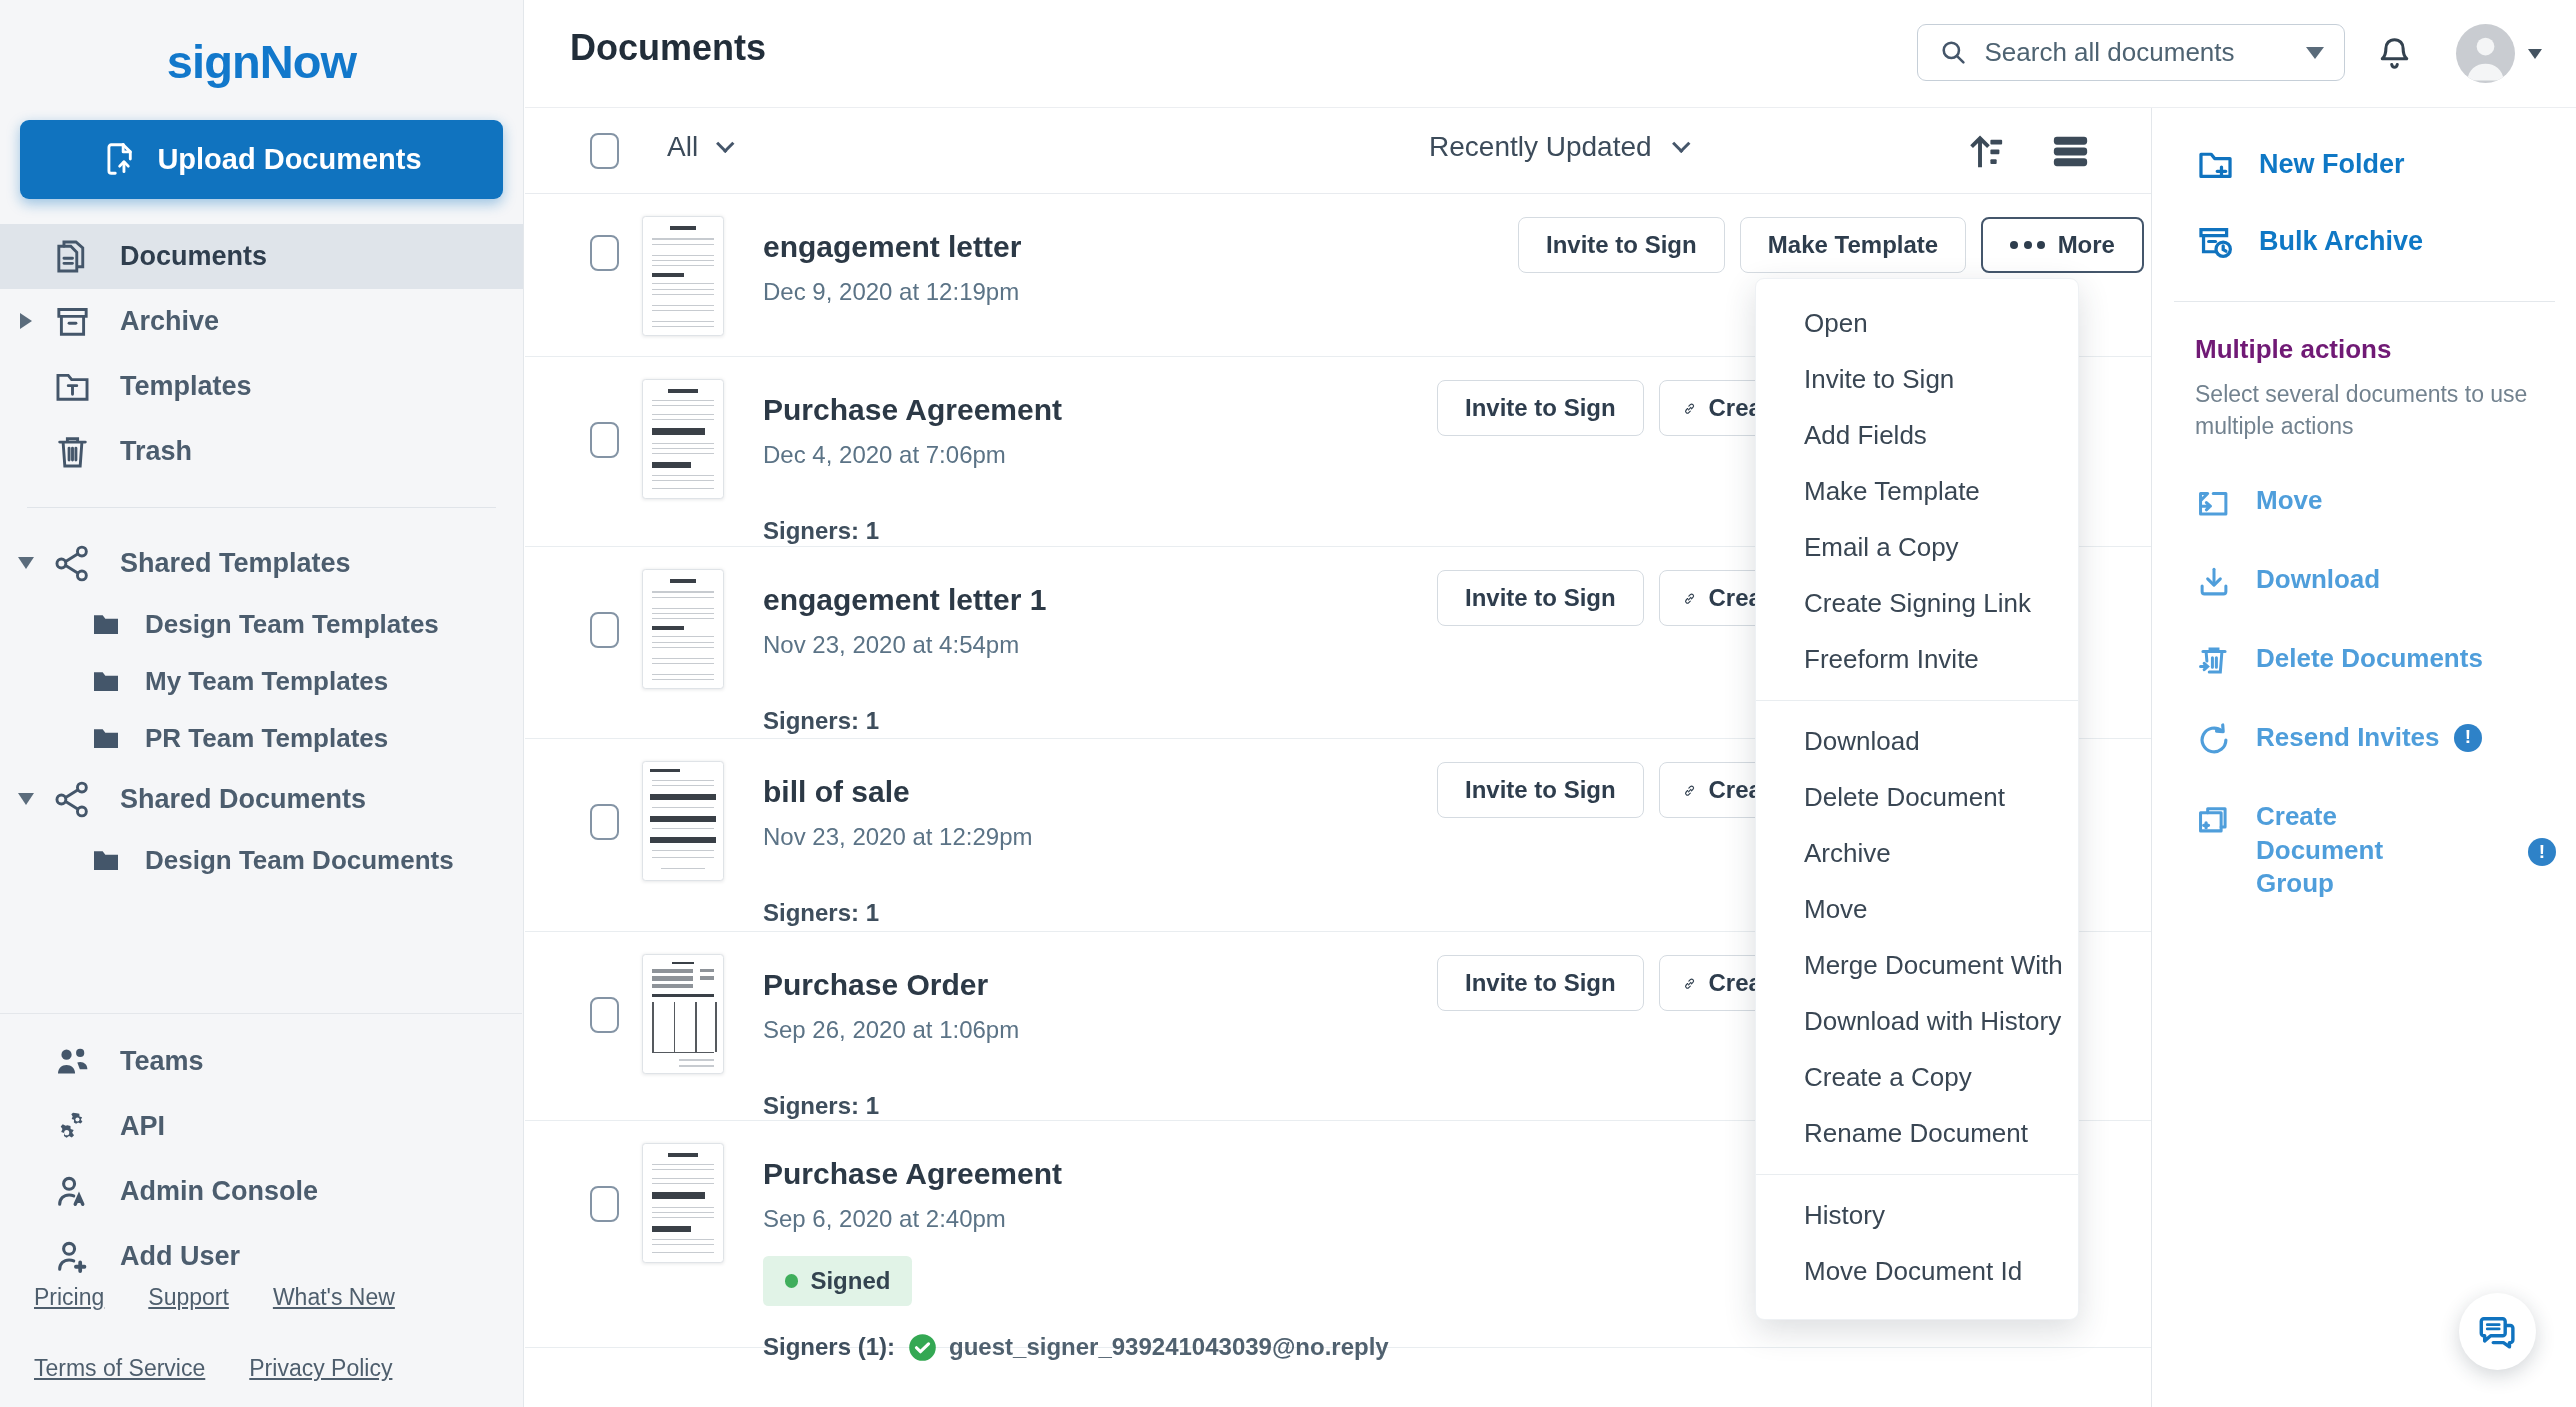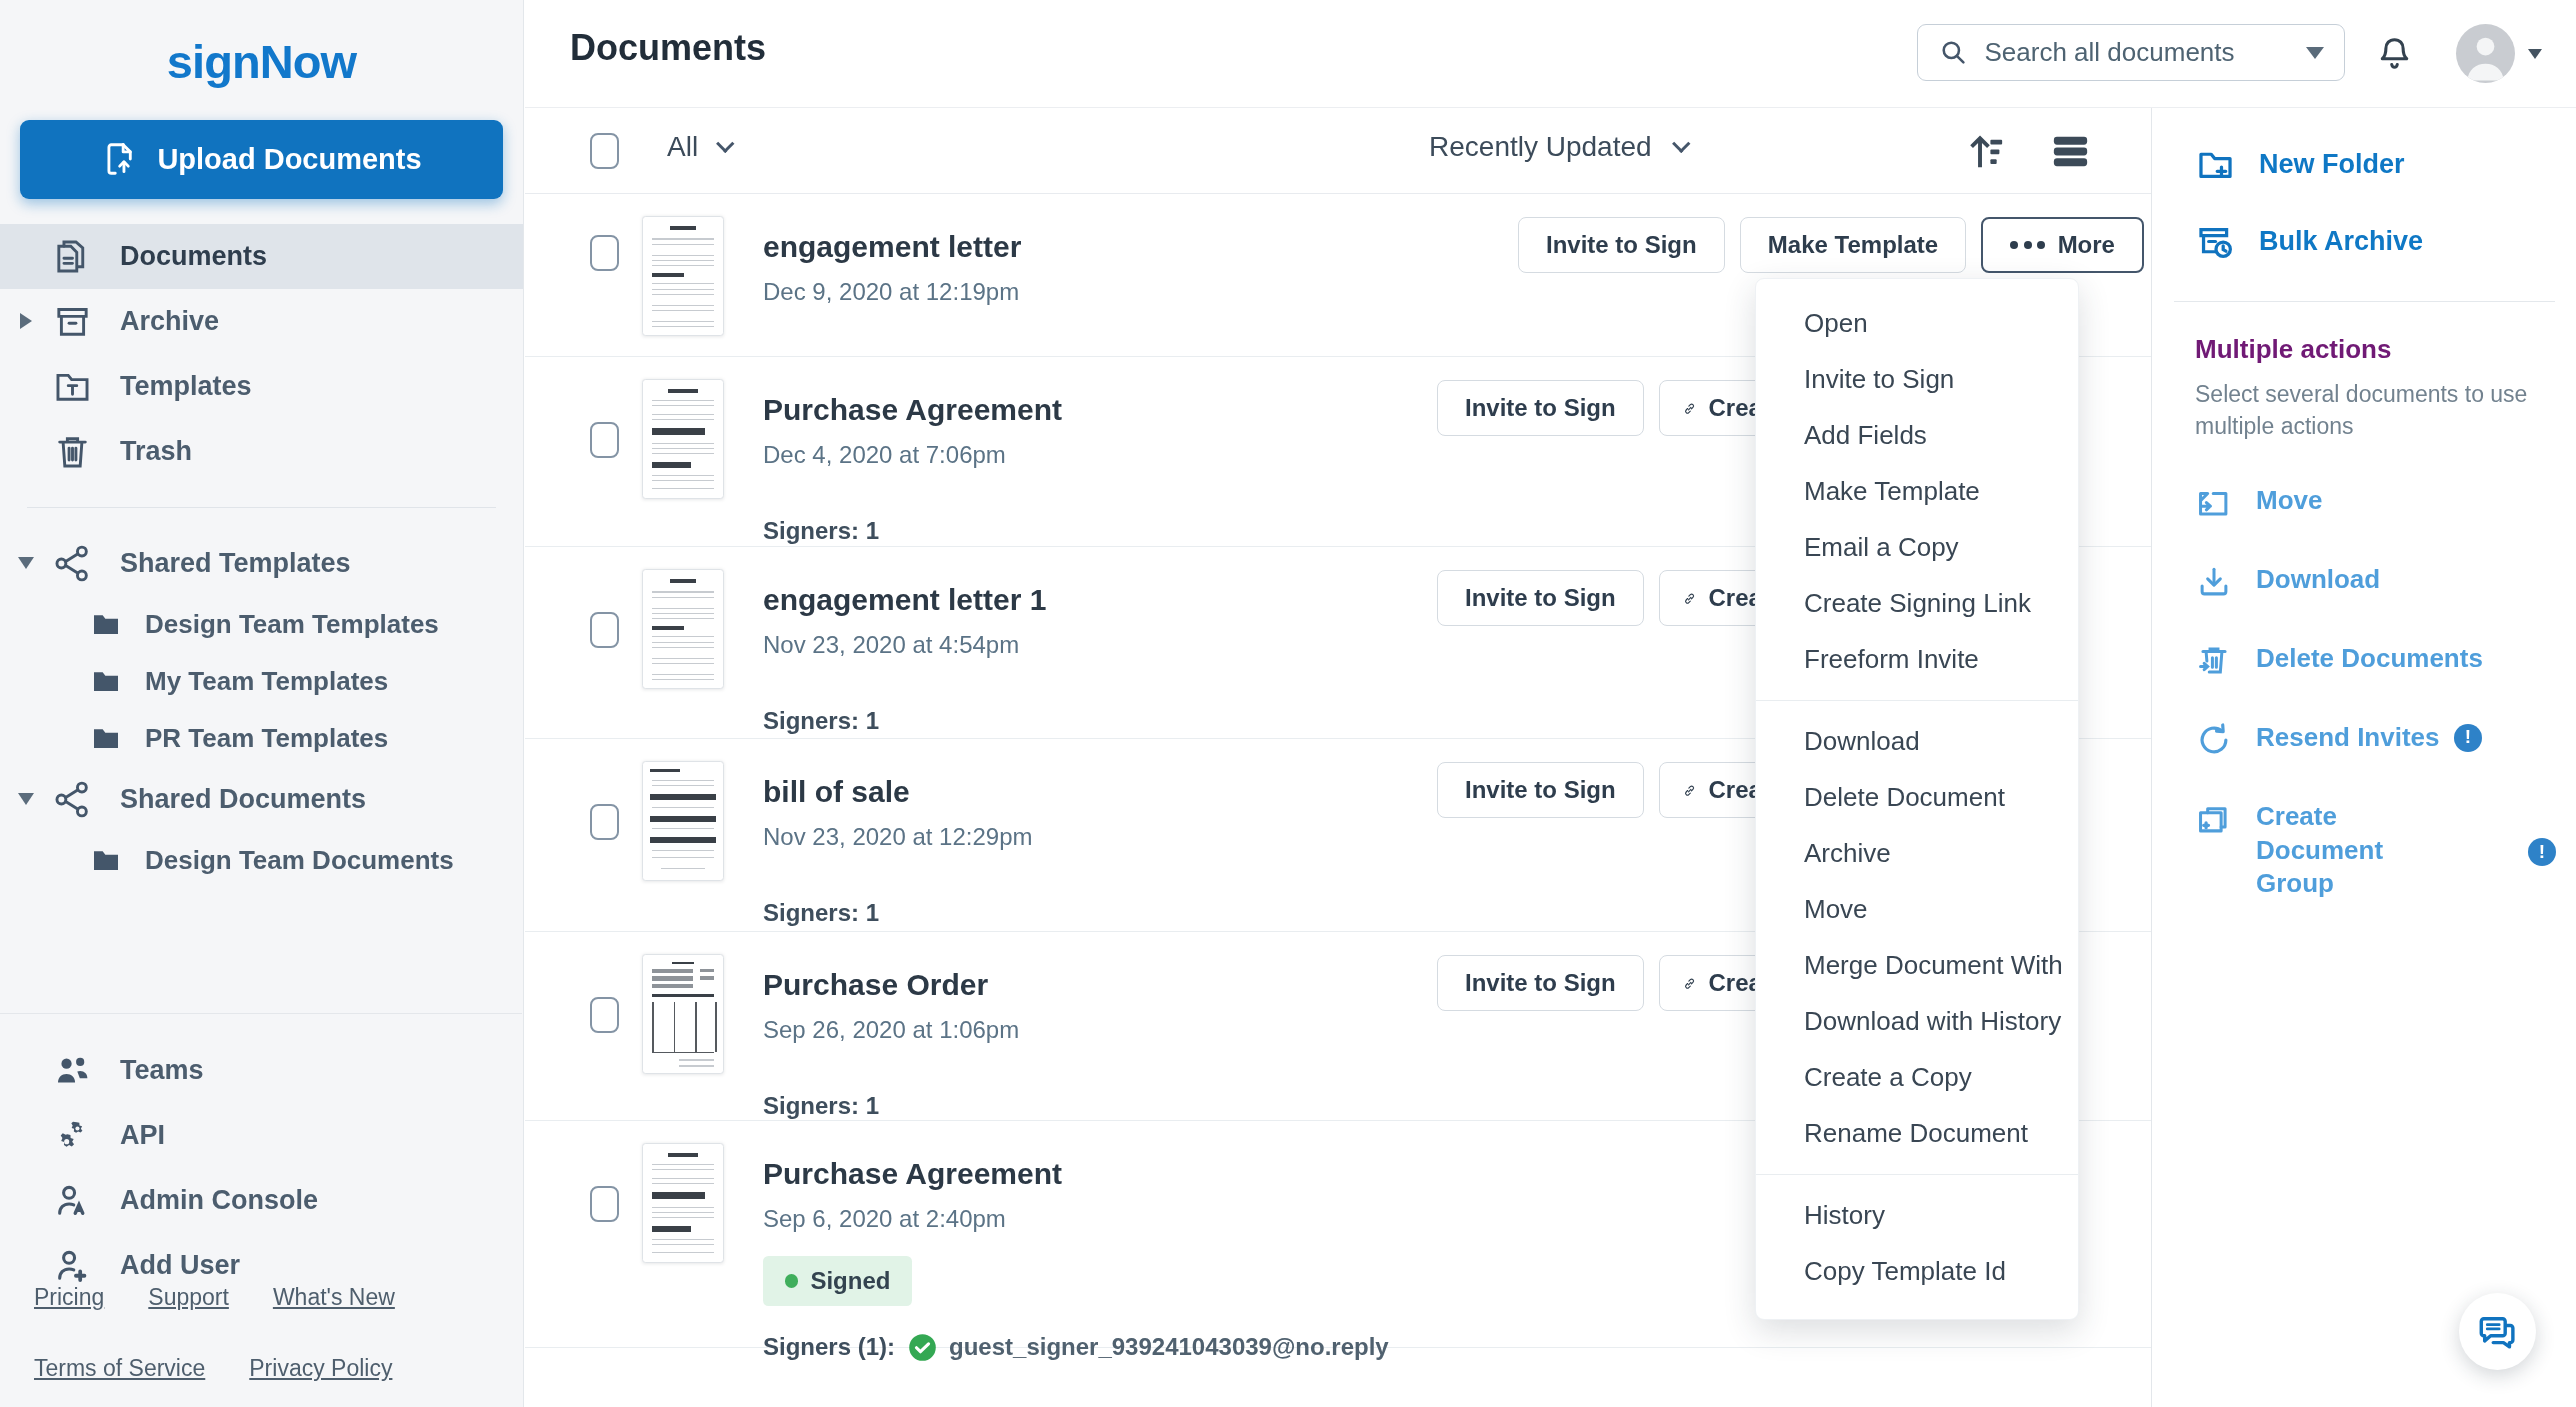--- a/index.html
+++ b/index.html
@@ -12,21 +12,21 @@
   .upload-btn { margin:30.5px 20px 25px 20px; height:79px; background:#1073bf; border-radius:9px; display:flex; align-items:center; justify-content:center; gap:18px; color:#fff; font-size:29px; font-weight:700; box-shadow:0 4.5px 12.5px rgba(16,115,191,.38); cursor:pointer; }
   .upload-btn svg { width:38px; height:38px; }
   .nav-item { position:relative; height:65px; display:flex; align-items:center; padding-left:52px; gap:27px; font-size:27px; font-weight:600; color:#4c5d6e; cursor:pointer; }
   .nav-item.active { background:#dfe4ea; color:#2f3e4e; font-weight:700; }
   .nav-item .ni { width:41px; height:41px; flex:0 0 41px; color:#44566a; }
   .nav-item .caret-r { position:absolute; left:20px; width:0; height:0; border-left:12.5px solid #5b6c7c; border-top:8px solid transparent; border-bottom:8px solid transparent; }
   .nav-item .caret-d { position:absolute; left:18px; width:0; height:0; border-top:12.5px solid #5b6c7c; border-left:8px solid transparent; border-right:8px solid transparent; }
   .sb-divider { border-top:0.9px solid #e0e4e9; margin:23px 27px; }
   .sub-item { height:57px; display:flex; align-items:center; padding-left:90px; gap:23px; font-size:26px; font-weight:600; color:#4c5d6e; cursor:pointer; }
   .sub-item .fi { width:32px; height:32px; color:#44566a; }
-  .sb-bottom { position:absolute; left:0; right:0.9px; top:1013px; bottom:0; border-top:0.9px solid #e4e7eb; background:#f5f6f8; padding-top:24px; }
+  .sb-bottom { position:absolute; left:0; right:0.9px; top:1013px; bottom:0; border-top:0.9px solid #e4e7eb; background:#f5f6f8; padding-top:15px; }
   .sb-links { position:absolute; left:34px; right:27px; bottom:25px; font-size:23px; color:#4e5e6d; display:flex; flex-wrap:wrap; column-gap:39px; row-gap:16px;gap:44px; }
   .sb-links span { text-decoration:underline; cursor:pointer; }
 
   
   .header { position:absolute; left:525px; top:0; width:2051px; height:108px; background:#fff; border-bottom:0.9px solid #eceef1; z-index:10; }
   .page-title { position:absolute; left:45px; top:27px; font-size:36px; font-weight:700; color:#222e3a; }
   .search-box { position:absolute; right:231px; top:24px; width:428px; height:57px; border:1.8px solid #c6cfd8; border-radius:9px; display:flex; align-items:center; padding:0 20px; gap:16px; background:#fff; }
   .search-box svg { width:30.5px; height:30.5px; color:#45566a; flex:0 0 30.5px; }
   .search-box input { border:none; outline:none; flex:1; font-family:"Liberation Sans",sans-serif; font-size:26px; color:#34424f; background:transparent; min-width:0; }
   .search-box input::placeholder { color:#4e6372; opacity:1; }
@@ -510,21 +510,21 @@
       <div class="menu-item">Download</div>
       <div class="menu-item">Delete Document</div>
       <div class="menu-item">Archive</div>
       <div class="menu-item">Move</div>
       <div class="menu-item">Merge Document With</div>
       <div class="menu-item">Download with History</div>
       <div class="menu-item">Create a Copy</div>
       <div class="menu-item">Rename Document</div>
       <div class="menu-divider"></div>
       <div class="menu-item">History</div>
-      <div class="menu-item">Copy Template Id</div>
+      <div class="menu-item">Move Document Id</div>
     </div>
 
   </div>
 </div>
 
 <div class="rpanel">
   <div class="rp-link">
     <svg viewBox="0 0 24 24" fill="none" stroke="#1073bf" stroke-width="1.9" stroke-linecap="round" stroke-linejoin="round">
         <path d="M3.5 19v-13h6l2 2.5h9V19z"></path>
         <path d="M15.5 13.5v5M13 16h5"></path>

